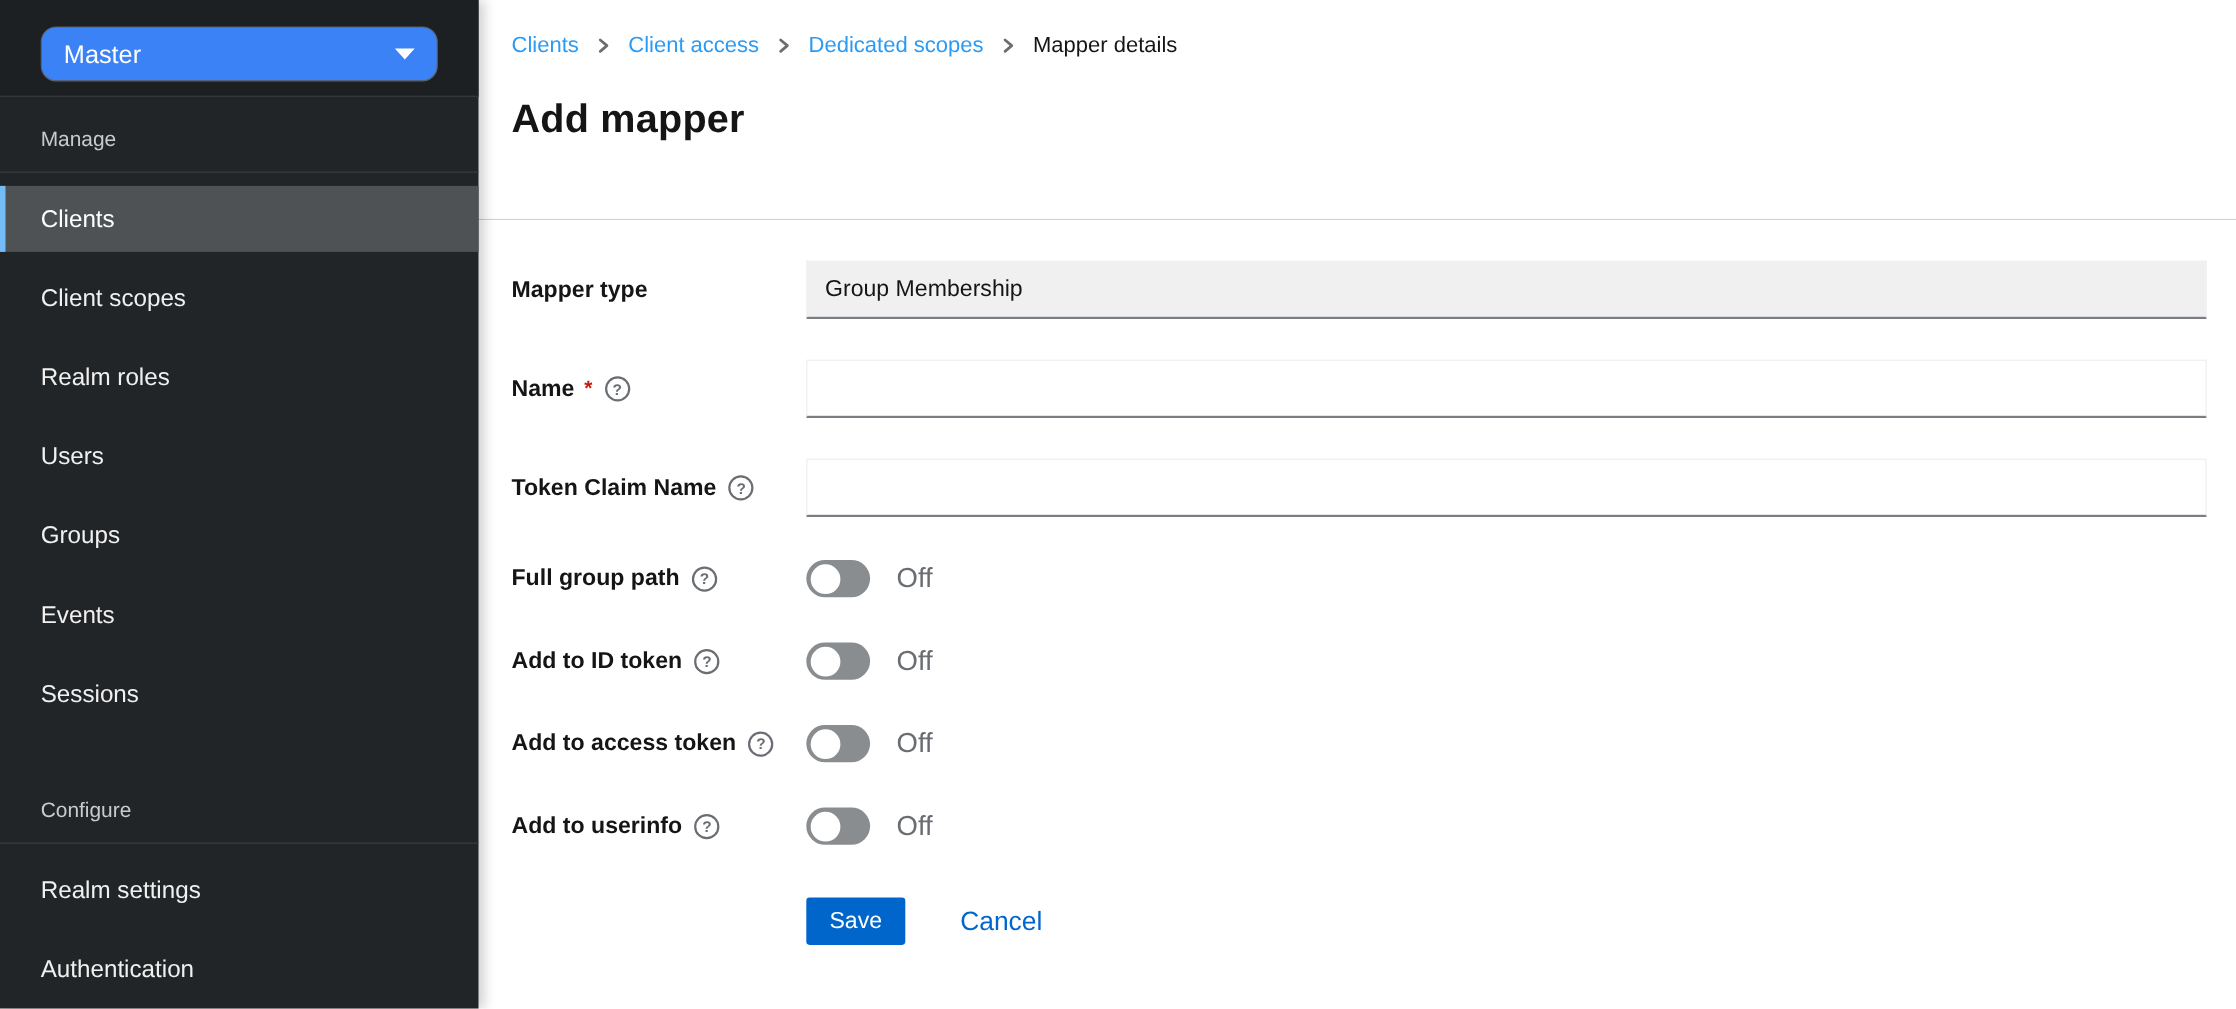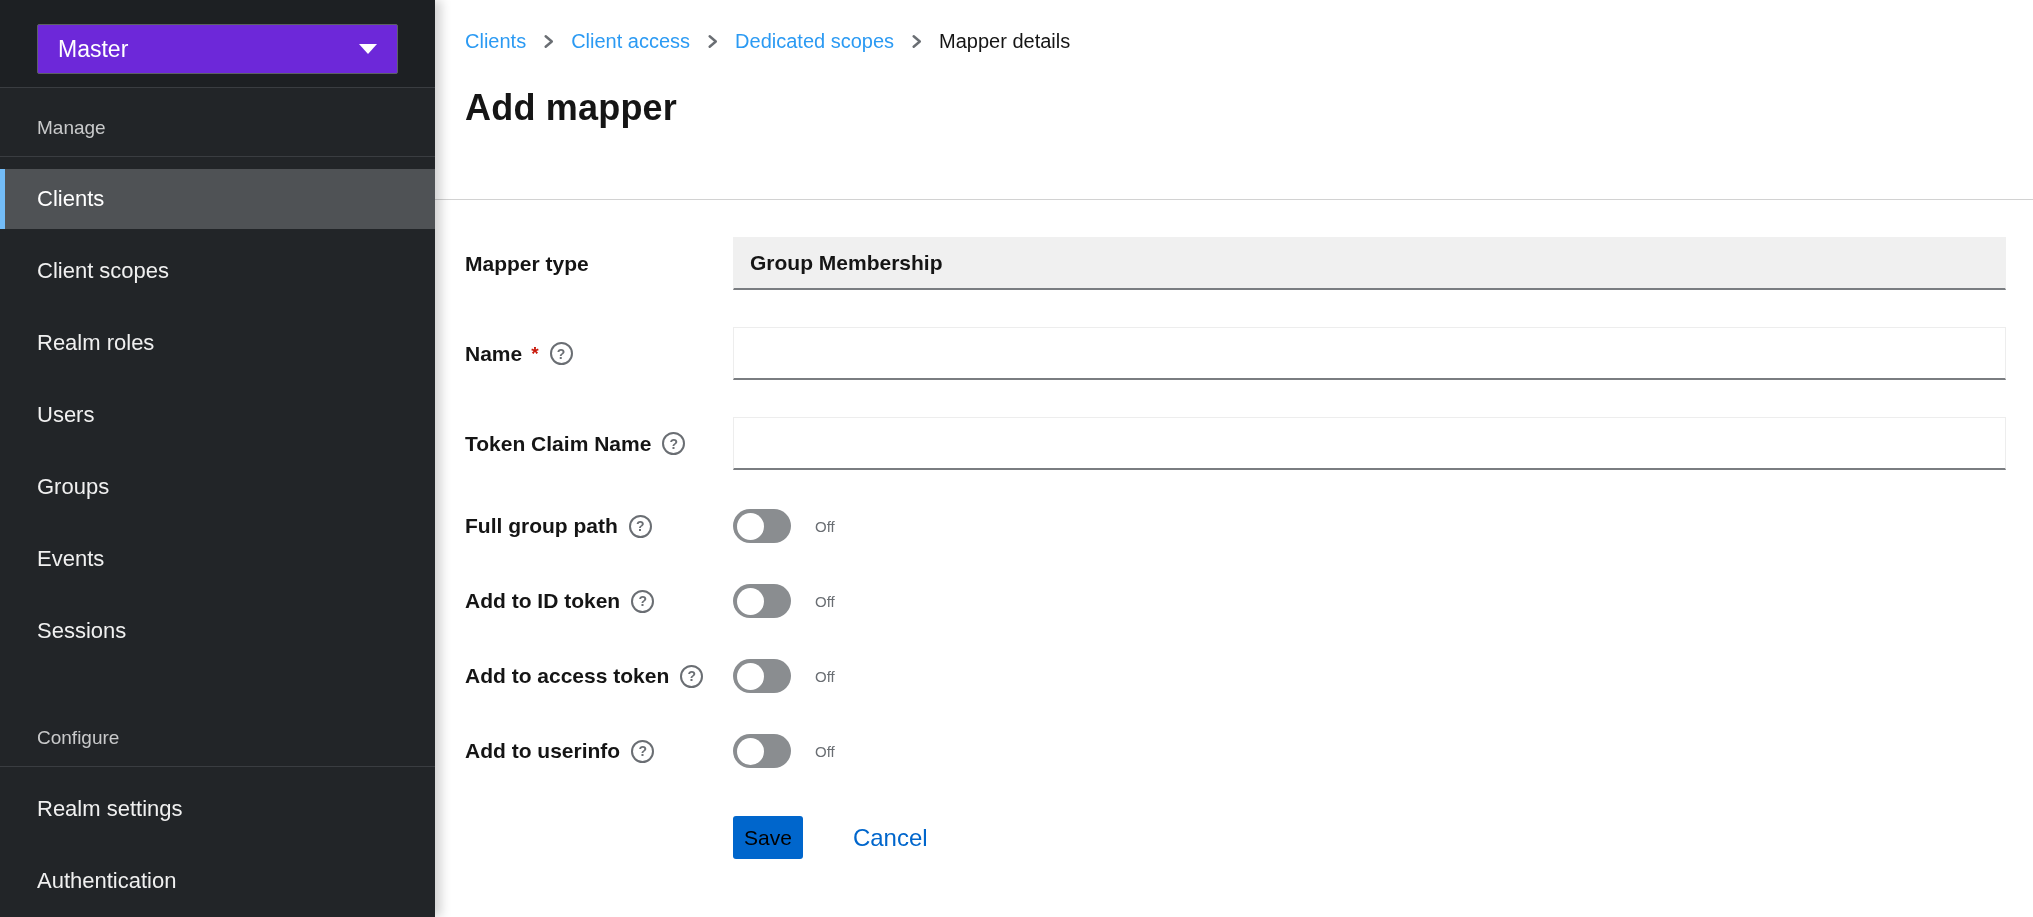--- a/index.html
+++ b/index.html
@@ -18,22 +18,22 @@
     position:relative; z-index:2;
     display:flex; flex-direction:column;
   }
   .realm-selector {
     height:99px; background:#1d2023;
     border-bottom:1px solid #3a3d41;
     padding:24px 37px 0 37px;
   }
   .realm-toggle {
     width:361px; height:50px;
-    background:#6d28d9; border:1px solid #5f6durée265;
-    border:1px solid #5d6064; border-radius:2px;
+    background:#3b82f6; border:1px solid #5f6durée265;
+    border:1px solid #5d6064; border-radius:14px;
     color:#ffffff; font-size:23px;
     display:flex; align-items:center; justify-content:space-between;
     padding:0 20px; cursor:pointer; font-family:inherit;
   }
   .caret-down {
     width:0; height:0;
     border-left:9px solid transparent;
     border-right:9px solid transparent;
     border-top:10px solid #ffffff;
   }
@@ -113,43 +113,42 @@
     width:100%; height:53px;
     font-family:inherit; font-size:21px; color:#151515;
     background:#ffffff;
     border:1px solid #ededed;
     border-bottom:2px solid #7a7d81;
     padding:0 16px; outline:none;
   }
   .text-input.readonly {
     background:#f0f0f0; border:1px solid #f0f0f0;
     border-bottom:2px solid #7a7d81;
-    font-weight:bold;
   }
   .toggle-cell { display:flex; align-items:center; }
   .switch {
     width:58px; height:34px; border-radius:17px;
     background:#8a8d90; position:relative; cursor:pointer; flex:none;
   }
   .switch .knob {
     position:absolute; left:4px; top:3.5px;
     width:27px; height:27px; border-radius:50%;
     background:#ffffff;
   }
   .switch-state {
-    margin-left:24px; font-size:15px; color:#6a6e73;
+    margin-left:24px; font-size:25px; color:#6a6e73;
   }
 
   .action-row {
     margin-top:46px; display:flex; align-items:center;
     padding-bottom:19px;
   }
   .save-button {
-    height:43px; padding:0 11px;
-    background:#0066cc; color:#000000;
+    height:43px; padding:0 21px;
+    background:#0066cc; color:#ffffff;
     border:none; border-radius:3px;
     font-family:inherit; font-size:21px; cursor:pointer;
   }
   .cancel-link {
     margin-left:50px; font-size:24px; color:#0066cc;
     text-decoration:none; cursor:pointer;
   }
 </style>
 </head>
 <body>

